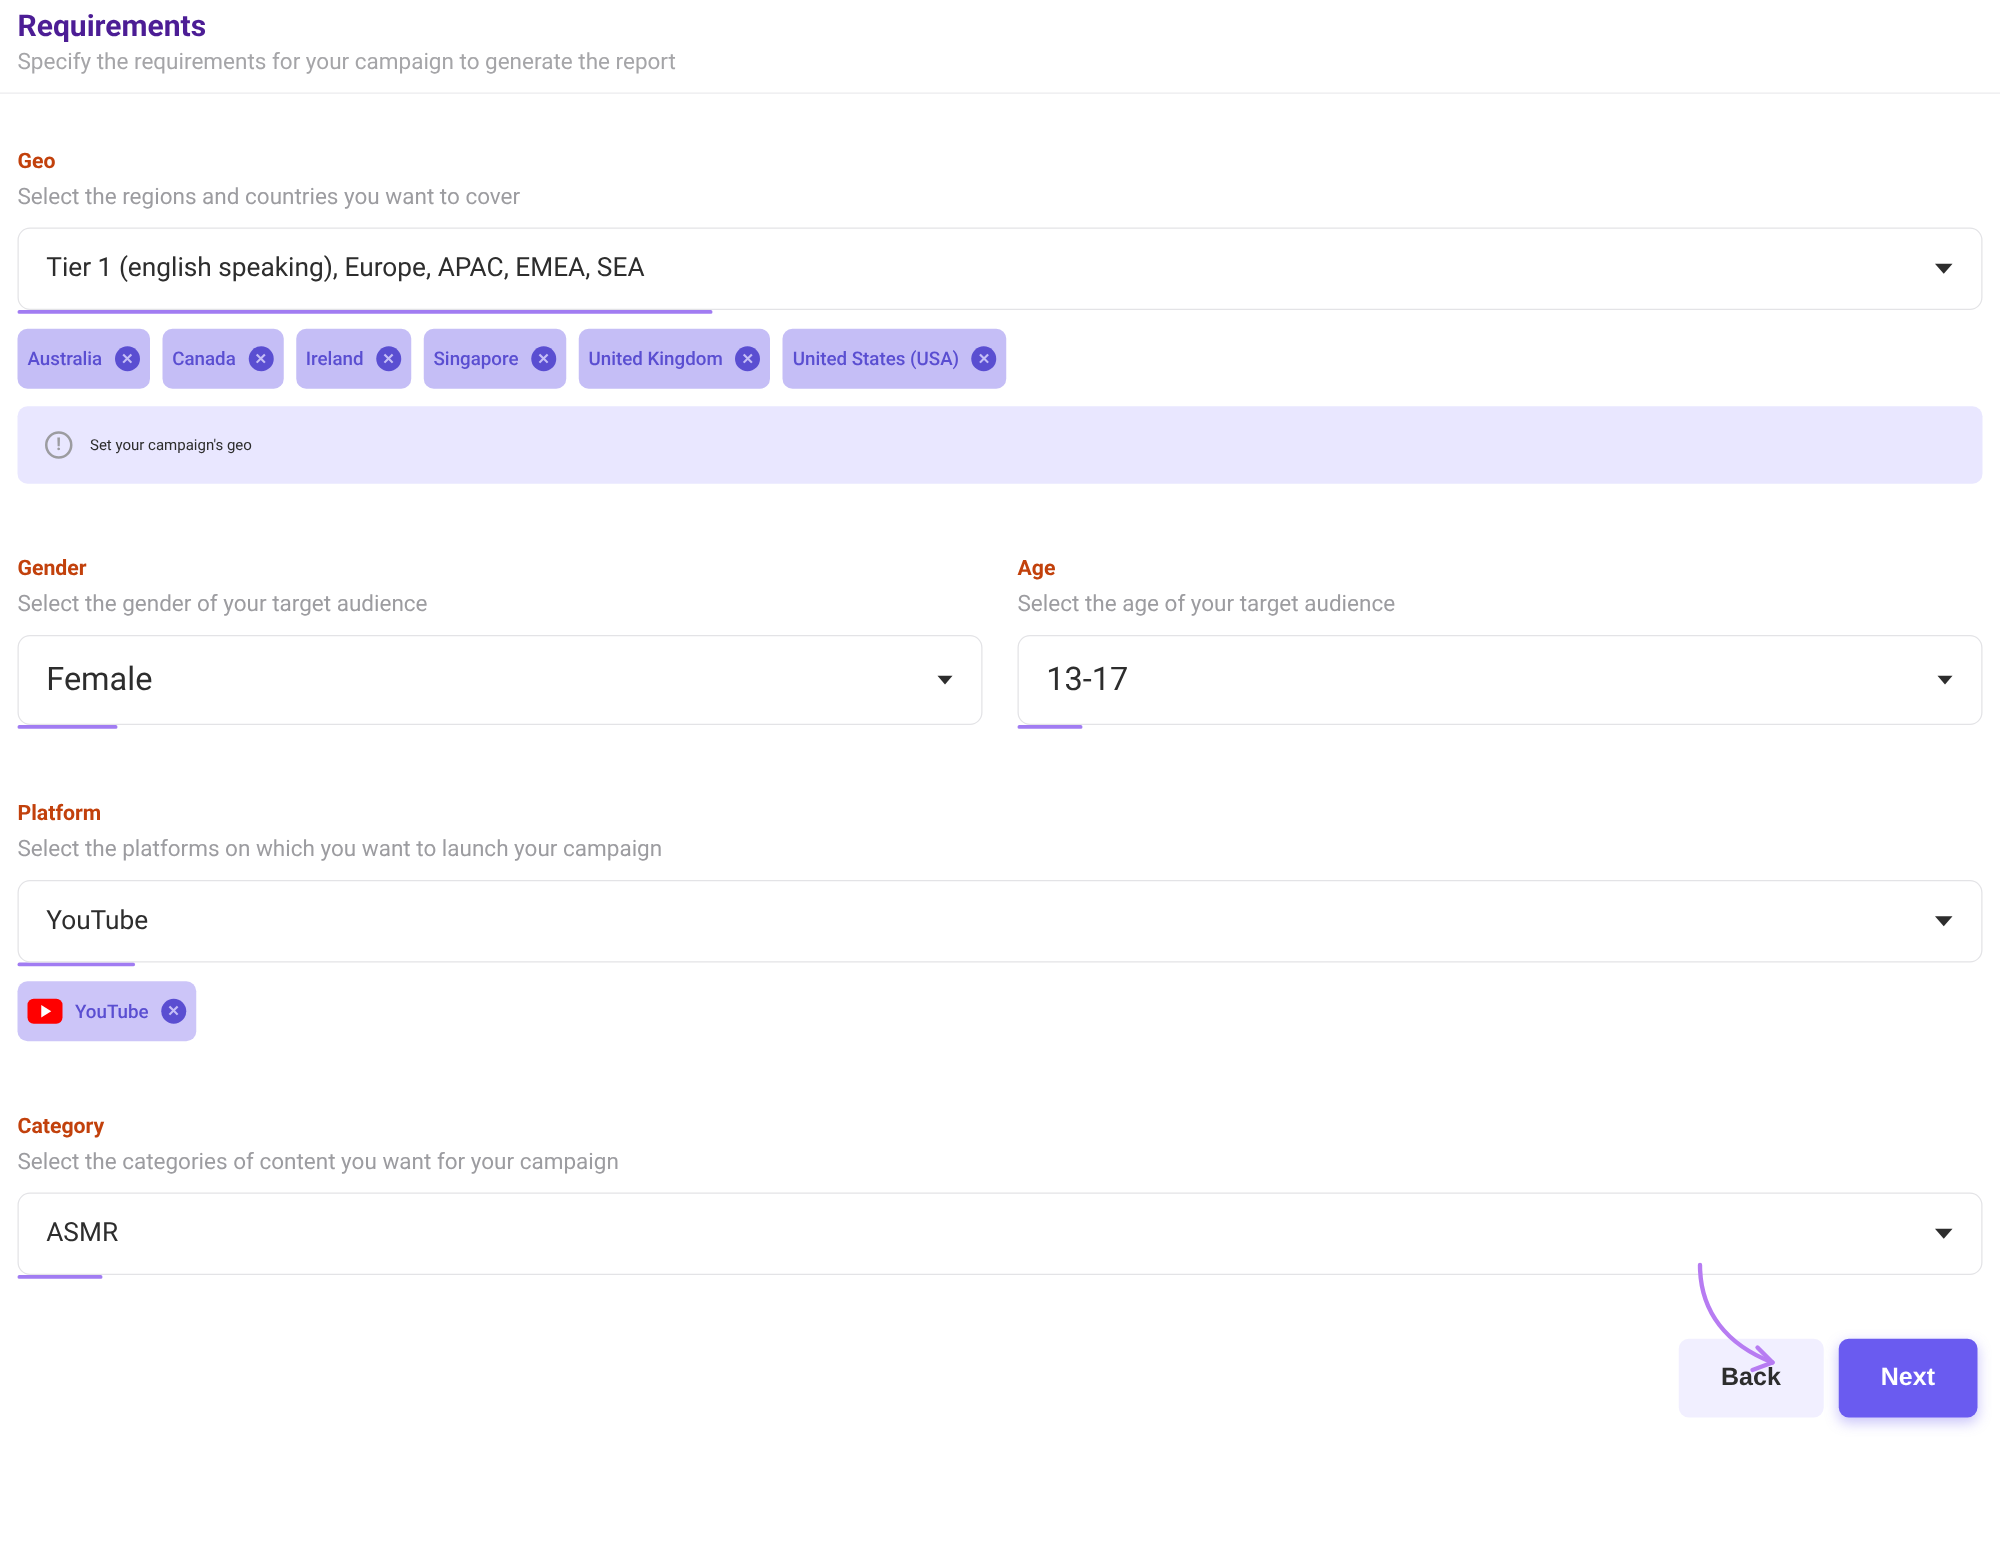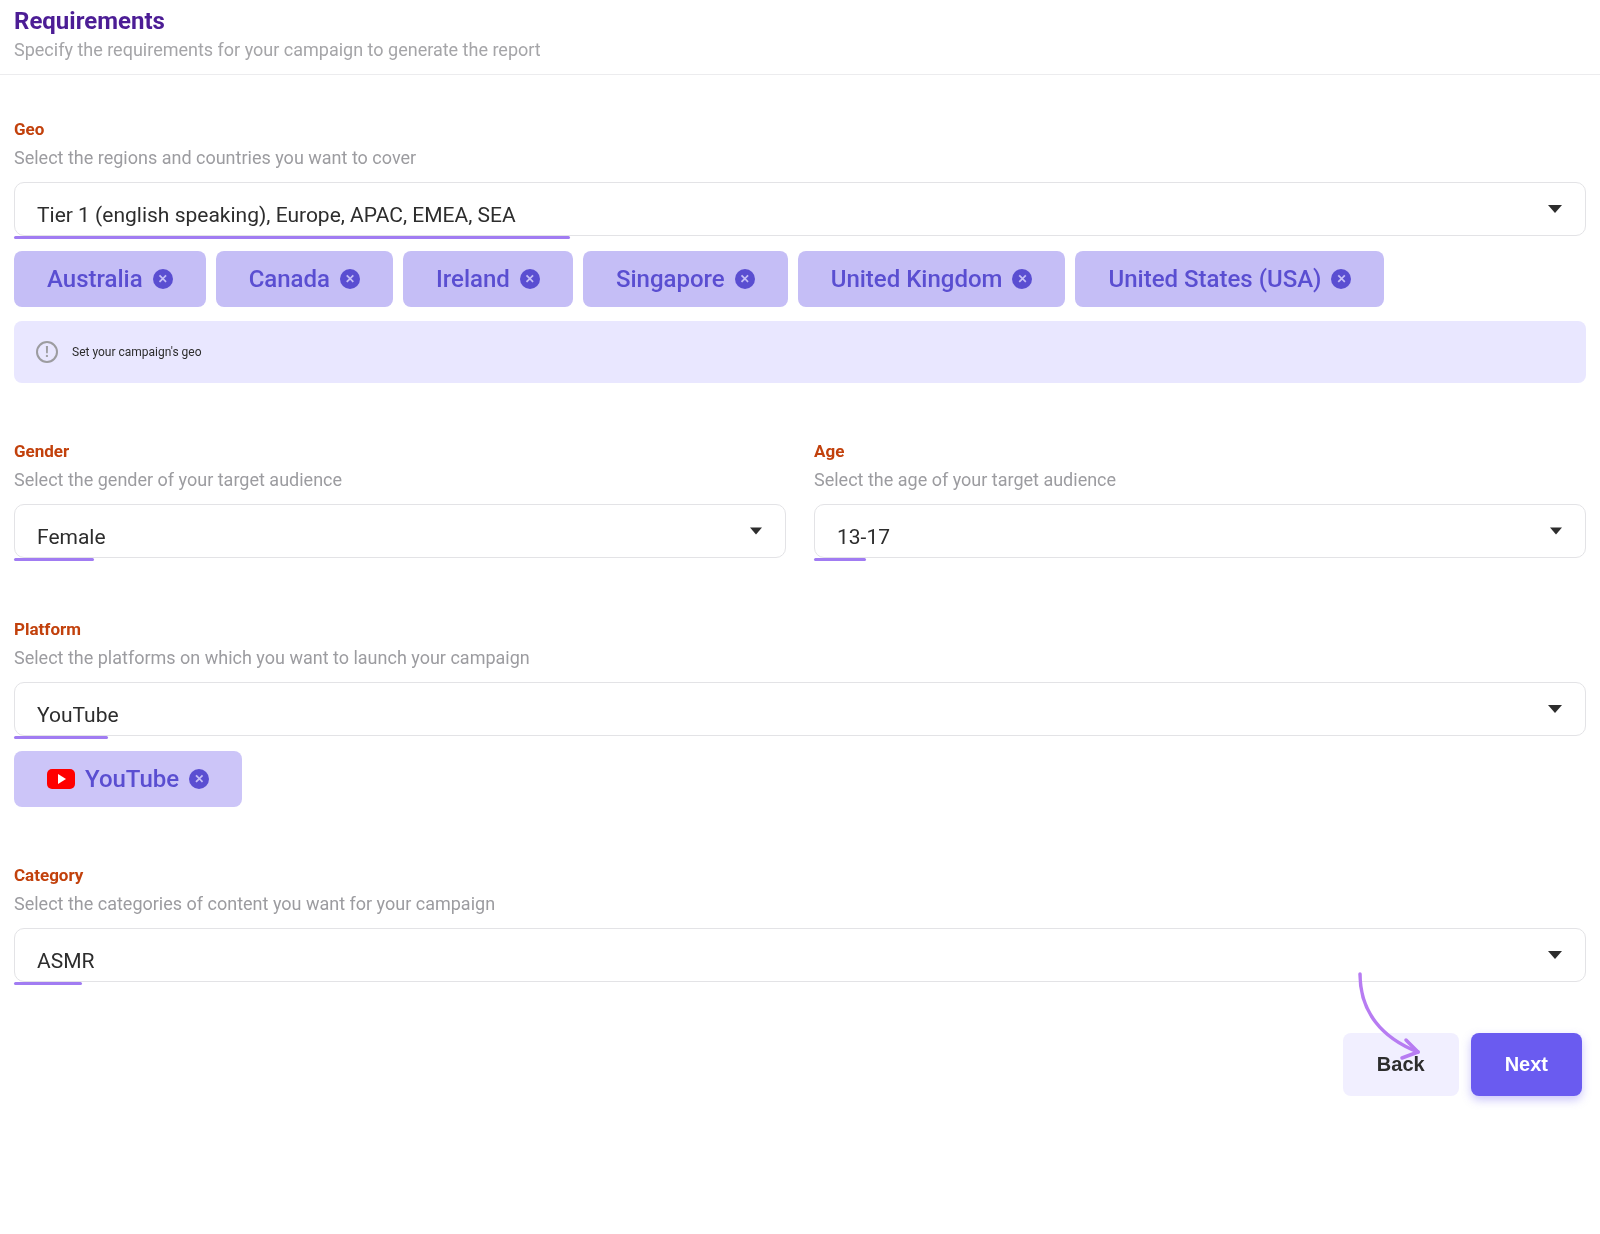--- a/index.html
+++ b/index.html
@@ -6,27 +6,27 @@
     body { font-family: -apple-system, BlinkMacSystemFont, "Segoe UI", Roboto, Helvetica, Arial, sans-serif; background: #fff; color: #2d2d2d; width: 1600px; }
     .page { padding: 7px 14px 40px 14px; position: relative; }
     .header-block { padding-bottom: 14px; }
     .page-title { font-size: 24px; font-weight: 700; color: #4c1d95; }
     .page-subtitle { font-size: 18px; color: #a5a5a8; margin-top: 4px; }
     .divider { border: none; border-top: 1px solid #ececee; margin: 0 -600px 0 -14px; }
     .section { margin-top: 44px; }
     .section-label { font-size: 17px; font-weight: 700; color: #c2410c; }
     .section-sub { font-size: 18px; color: #9c9ca0; margin-top: 8px; }
     .select-wrap { position: relative; margin-top: 14px; }
-    .select-box { border: 1px solid #e3e3e6; border-radius: 10px; padding: 20px 50px 8px 22px; font-size: 21px; color: #2d2d2d; cursor: pointer; background: #fff; }
-    .half .select-box { font-size: 21px; }
+    .select-box { border: 1px solid #e3e3e6; border-radius: 10px; padding: 20px 50px 20px 22px; font-size: 21px; color: #2d2d2d; cursor: pointer; background: #fff; }
+    .half .select-box { font-size: 26px; }
     .caret-down { position: absolute; right: 24px; top: 50%; transform: translateY(-50%); width: 0; height: 0; border-left: 7px solid transparent; border-right: 7px solid transparent; border-top: 8px solid #2d2d2d; }
     .caret-mid { border-left:6px solid transparent; border-right:6px solid transparent; border-top:7px solid #2d2d2d; }
     .underline { height: 3px; background: #a17cf2; border-radius: 2px; margin-top: 0px; }
     .chips-row { display: flex; flex-wrap: wrap; gap: 10px; margin-top: 12px; }
-    .chip { display: inline-flex; align-items: center; gap: 10px; background: #c5bef6; color: #5a4ed1; font-size: 24px; font-weight: 500; padding: 14px 33px; border-radius: 8px; cursor: default; }
+    .chip { display: inline-flex; align-items: center; gap: 10px; background: #c5bef6; color: #5a4ed1; font-size: 15px; font-weight: 500; padding: 14px 8px; border-radius: 8px; cursor: default; }
     .chip .remove { width: 20px; height: 20px; border-radius: 50%; background: #5a4ed1; display: inline-flex; align-items: center; justify-content: center; cursor: pointer; }
     .chip .remove::before { content: "✕"; color: #c5bef6; font-size: 12px; font-weight: 700; line-height:1; }
     .info-banner { display: flex; align-items: center; gap: 14px; background: #e9e7ff; border-radius: 8px; padding: 20px 22px; margin-top: 14px; }
     .info-icon { width: 22px; height: 22px; border: 2px solid #9c9ca0; border-radius: 50%; display:flex; align-items:center; justify-content:center; color:#9c9ca0; font-size:14px; font-weight:700; }
     .info-icon::after { content: "!"; }
     .info-text { font-size: 12px; color: #2d2d2d; }
     .two-col { display: flex; gap: 28px; margin-top: 58px; }
     .half { flex: 1; }
     .yt-icon { width: 28px; height: 20px; background: #ff0000; border-radius: 5px; display:inline-flex; align-items:center; justify-content:center; }
     .yt-icon::after { content:""; width:0; height:0; border-left:8px solid #fff; border-top:5px solid transparent; border-bottom:5px solid transparent; margin-left:2px; }

